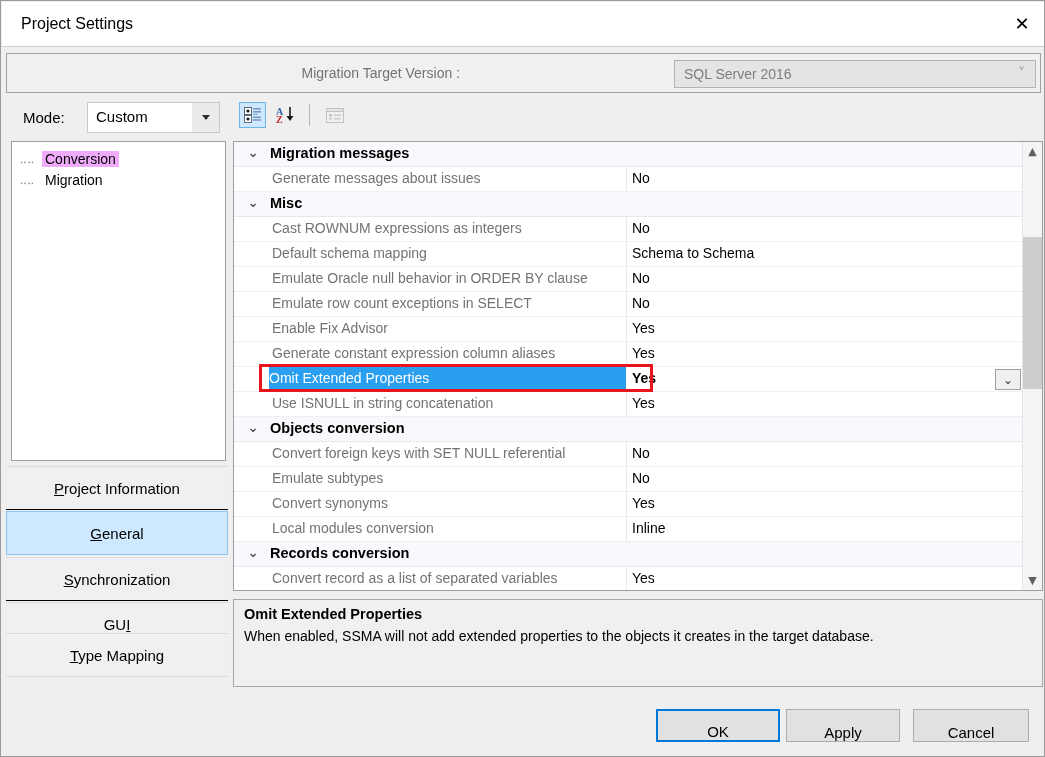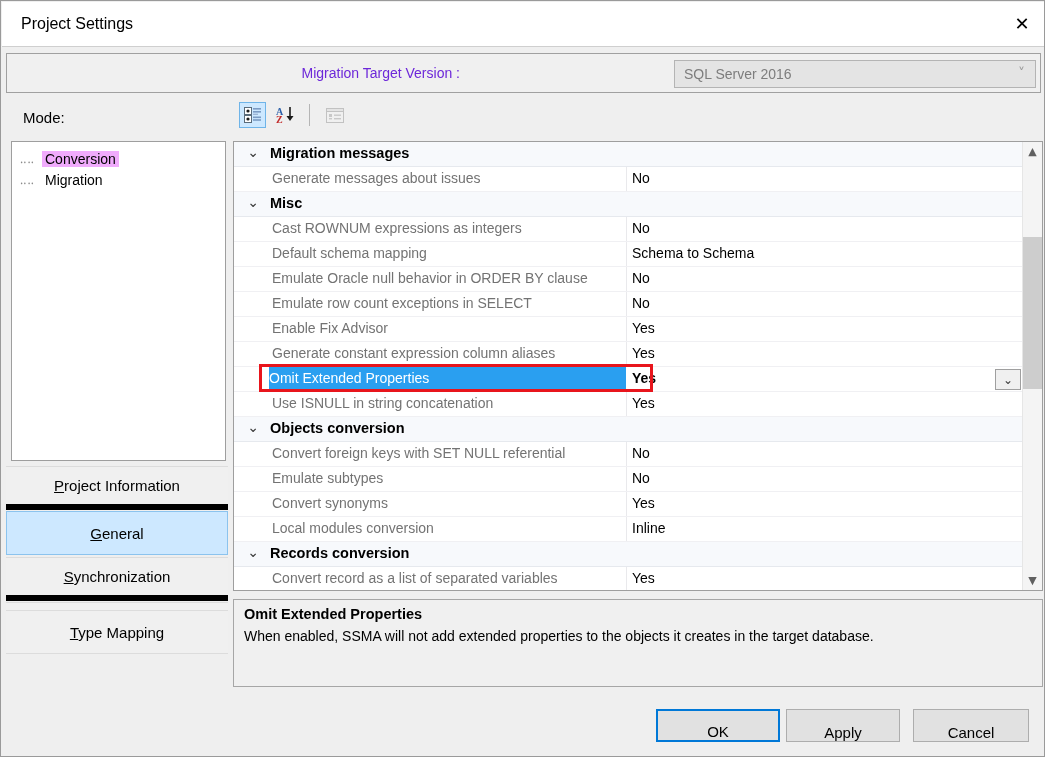--- a/index.html
+++ b/index.html
@@ -63,21 +63,21 @@
     width: 1035px; height: 40px;
     background: #f0f0f0;
     border: 1px solid #a0a0a0;
     box-sizing: border-box;
   }
   .version-label {
     position: absolute;
     right: 580px;
     top: 11px;
     font-size: 14px;
-    color: #6d28d9;
+    color: #737373;
     white-space: nowrap;
   }
   .version-combo {
     position: absolute;
     left: 667px; top: 6px;
     width: 362px; height: 28px;
     background: #e4e4e4;
     border: 1px solid #b4b4b4;
     box-sizing: border-box;
   }
@@ -188,21 +188,21 @@
   }
 
   
   .navbtn {
     position: absolute;
     left: 5px;
     width: 222px;
     height: 44px;
     background: #f0f0f0;
     border-top: 1px solid #dcdcdc;
-    border-bottom: 6px solid #000000;
+    border-bottom: 1px solid #000000;
     box-sizing: border-box;
     display: flex;
     align-items: center;
     justify-content: center;
     font-size: 15px;
     cursor: default;
   }
   .navbtn.selected {
     background: #cde8ff;
     border: 1px solid #8bc3ee;
@@ -392,20 +392,26 @@
 
   <div class="version-strip">
     <div class="version-label">Migration Target Version :</div>
     <div class="version-combo">
       <span class="val">SQL Server 2016</span>
       <span class="chev">˅</span>
     </div>
   </div>
 
   <div class="mode-label">Mode:</div>
+  <div class="mode-combo">
+    <span class="val">Custom</span>
+    <span class="btn">
+      <span class="tri-down"></span>
+    </span>
+  </div>
 
   <div class="toolbar">
     <div class="tb-btn selected" style="left:6px;">
       <svg width="18" height="16" viewBox="0 0 18 16">
         <rect x="0.5" y="0.5" width="7" height="7" fill="#ffffff" stroke="#5a6b7a"></rect>
         <rect x="0.5" y="8.5" width="7" height="7" fill="#ffffff" stroke="#5a6b7a"></rect>
         <circle cx="4" cy="4" r="1.6" fill="#1a1a1a"></circle>
         <circle cx="4" cy="12" r="1.6" fill="#1a1a1a"></circle>
         <rect x="9" y="1" width="8" height="1.6" fill="#7b9bc4"></rect>
         <rect x="9" y="4" width="8" height="1.6" fill="#7b9bc4"></rect>
@@ -451,21 +457,21 @@
   </div>
   <div class="navbtn selected" style="top:510px;">
     <span><u>G</u>eneral</span>
   </div>
   <div class="navbtn" style="top:556px;">
     <span><u>S</u>ynchronization</span>
   </div>
   <div class="navbtn" style="top:601px;">
     <span>GU<u>I</u></span>
   </div>
-  <div class="navbtn" style="top:609px;border-bottom:1px solid #dcdcdc;text-align:right;">
+  <div class="navbtn" style="top:632px;border-bottom:1px solid #dcdcdc;text-align:right;">
     <span><u>T</u>ype Mapping</span>
   </div>
 
   <div class="grid">
     <div class="rows" id="grid-rows">
         <div class="row category">
           <span class="cat-chev">⌄</span>
           <span class="cat-name">Migration messages</span>
         </div>
         <div class="row">

